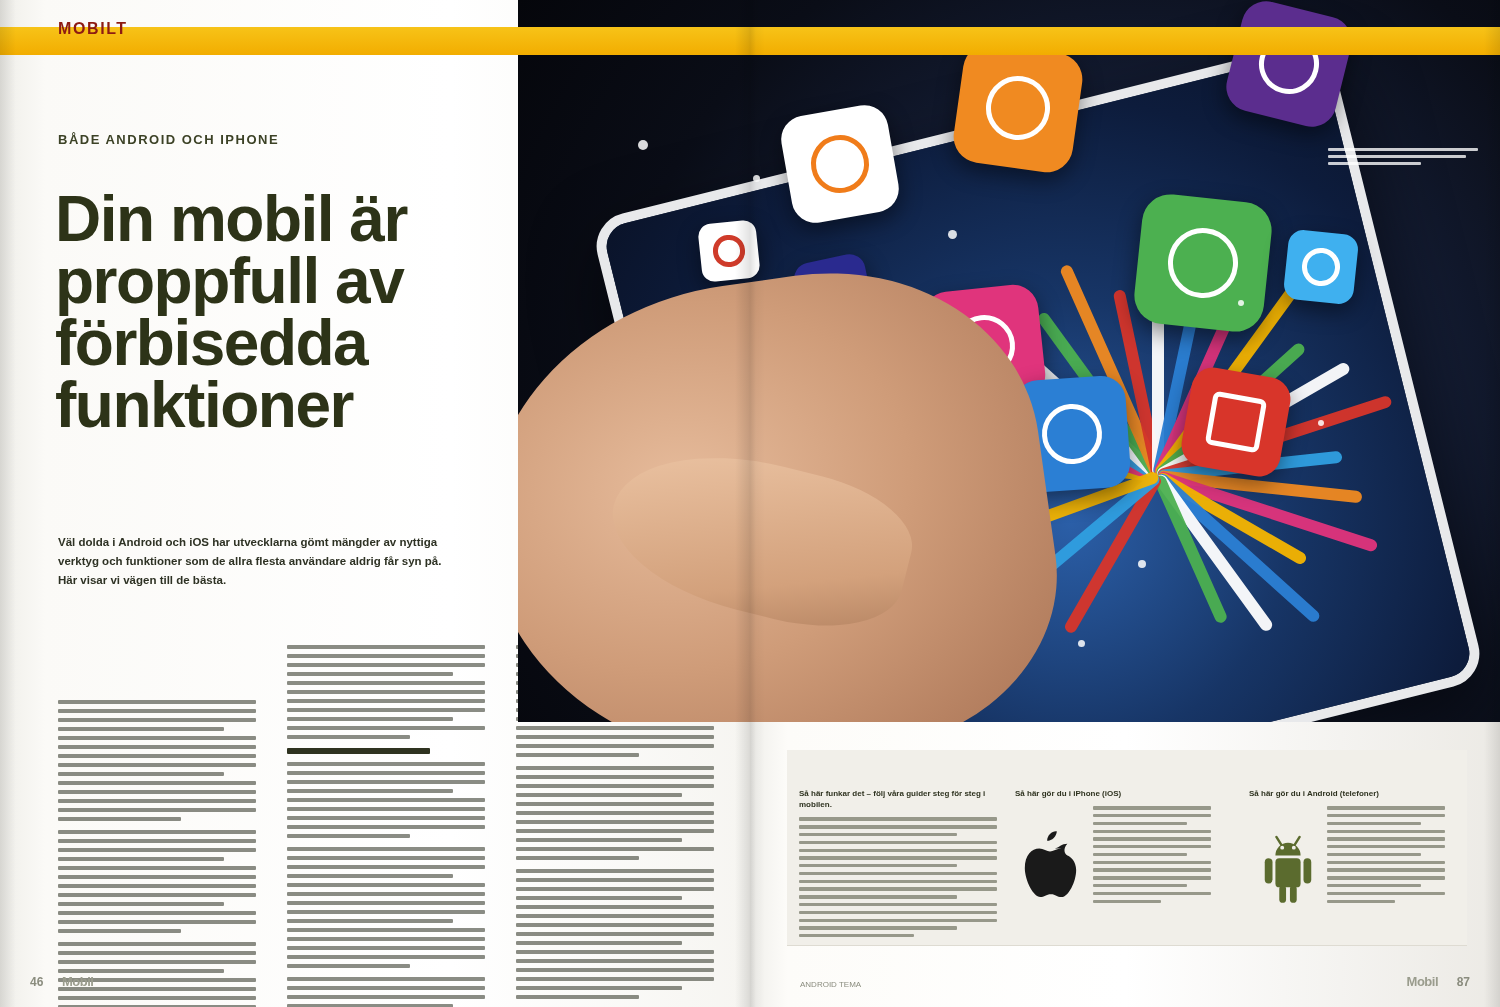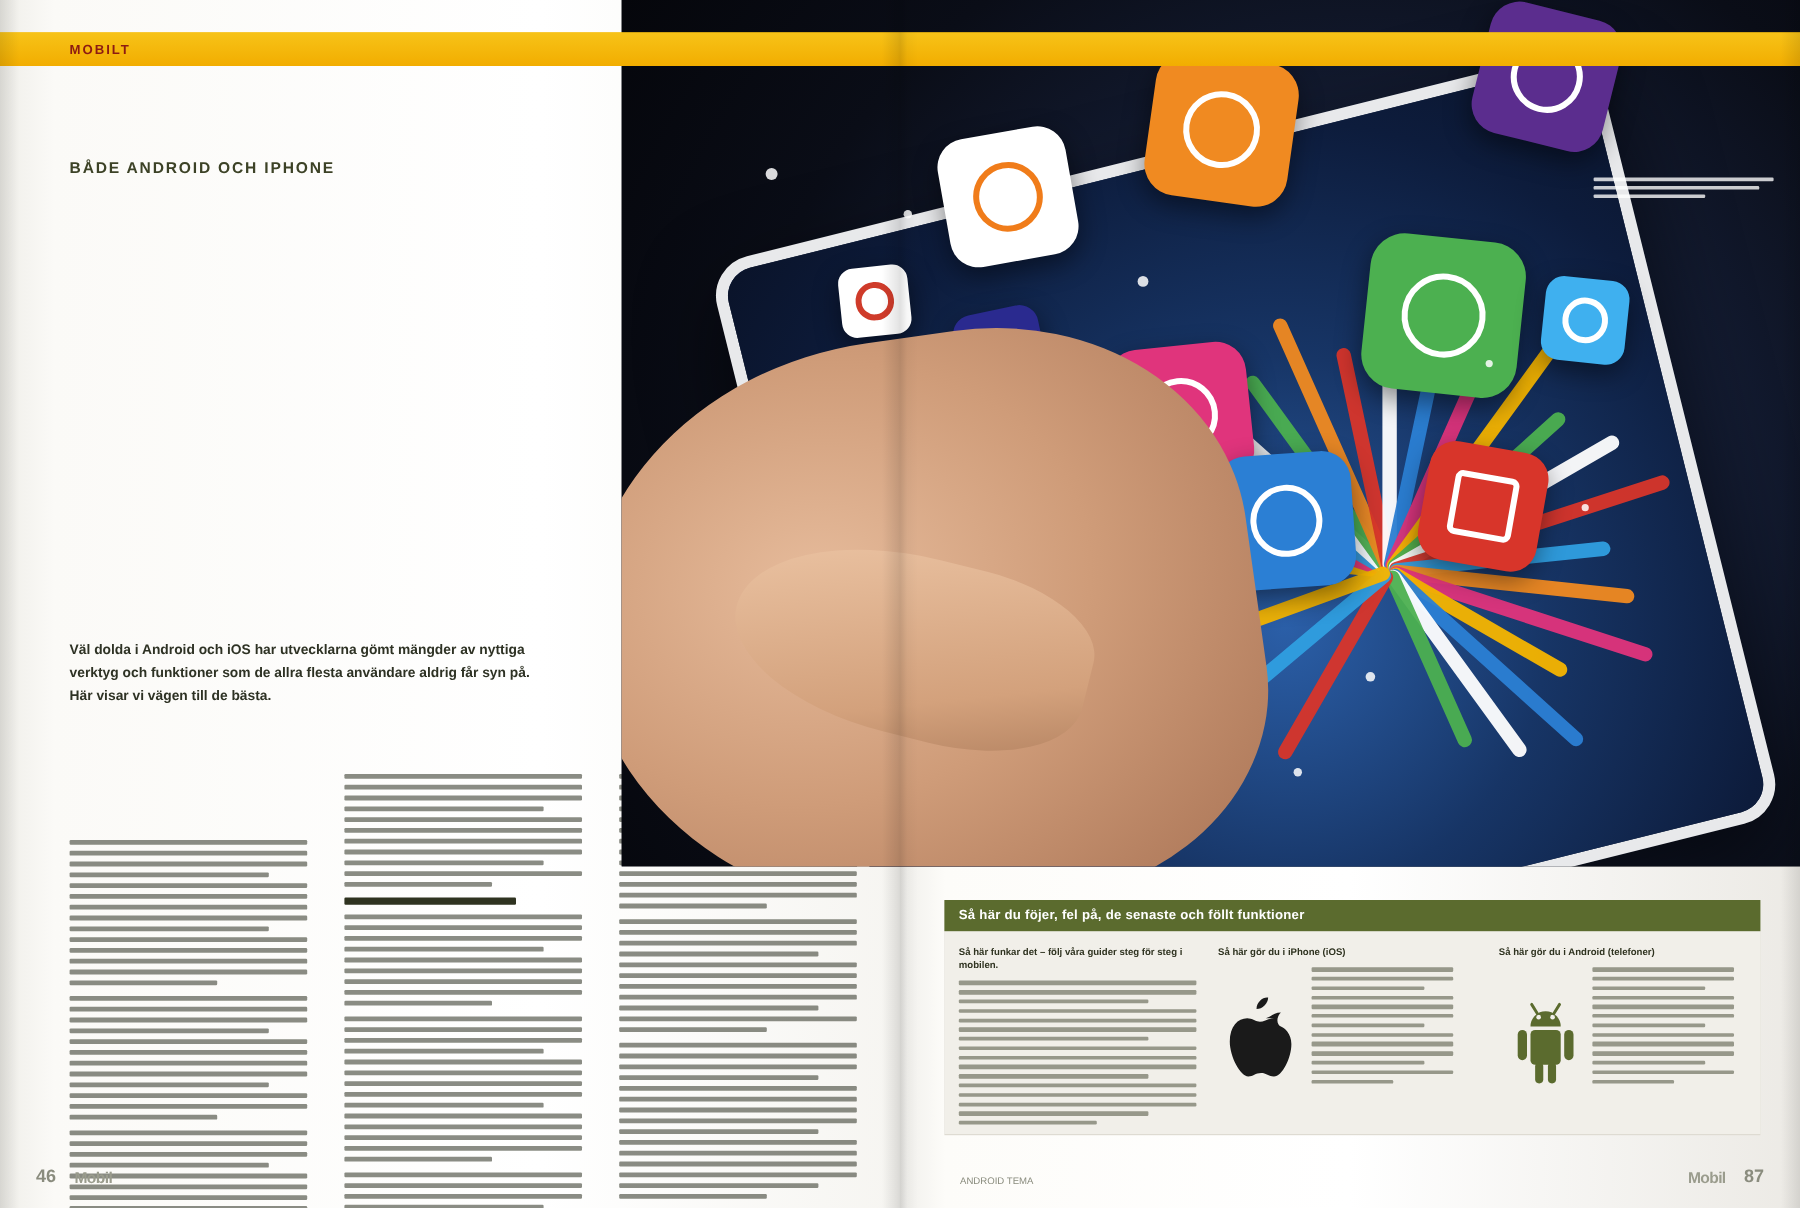--- a/index.html
+++ b/index.html
@@ -65,23 +65,23 @@
     position: absolute;
     left: 0;
     top: 0;
     width: 1500px;
     height: 28px;
     background: linear-gradient(to bottom, #f7c318 0%, #f2ad00 100%);
   }
   #section-tag {
     position: absolute;
     left: 58px;
-    top: 36px;
+    top: 20px;
     z-index: 45;
-    font-size: 11px;
+    font-size: 16px;
     font-weight: bold;
     letter-spacing: 1.6px;
     color: #8d1b12;
     text-transform: uppercase;
   }
 
   
   #kicker {
     position: absolute;
     left: 58px;
@@ -367,21 +367,21 @@
     width: 62px;
     height: 78px;
   }
   #apple-logo { left: 232px; }
   #android-logo { left: 470px; }
 
   
   .folio {
     position: absolute;
     bottom: 18px;
-    font-size: 15px;
+    font-size: 12px;
     color: #6d6f62;
     z-index: 50;
   }
   #folio-left-num { left: 30px; font-weight: bold; color: #8a8c7e; }
   #folio-left-logo {
     left: 62px;
     font-weight: bold;
     font-size: 13px;
     color: #9a9c8d;
     letter-spacing: -.5px;
@@ -419,20 +419,21 @@
 
   <div id="page-left" class="page"></div>
   <div id="page-right" class="page"></div>
 
   <div id="top-band">
     <div id="top-band-inner"></div>
   </div>
   <div id="section-tag">MOBILT</div>
 
   <div id="kicker">BÅDE ANDROID OCH IPHONE</div>
+  <div id="headline">Din mobil är proppfull av förbisedda funktioner</div>
   <div id="standfirst">Väl dolda i Android och iOS har utvecklarna gömt mängder av nyttiga verktyg och funktioner som de allra flesta användare aldrig får syn på. Här visar vi vägen till de bästa.</div>
 
 
   <div class="col" id="col1">
       <div class="para">
         <div class="line"></div>
         <div class="line"></div>
         <div class="line"></div>
         <div class="line mid"></div>
         <div class="line"></div>
@@ -654,21 +655,20 @@
       <div id="thumb"></div>
     </div>
     <div id="hero-caption">
         <div class="cl" style="width: 100%;"></div>
         <div class="cl" style="width: 92%;"></div>
         <div class="cl" style="width: 62%;"></div>
       </div>
   </div>
 
   <div id="factbox">
-    <div id="factbox-header">Så här du föjer, fel på, de senaste och föllt funktioner</div>
 
     <div class="fb-col" id="fb-col2" style="width: 198px;">
       <div class="fb-title">Så här gör du i iPhone (iOS)</div>
     <div style="margin-top: 0px; margin-left: 78px; width: 118px;">
           <div class="line"></div>
           <div class="line"></div>
           <div class="line mid"></div>
           <div class="line"></div>
           <div class="line"></div>
           <div class="line"></div>

